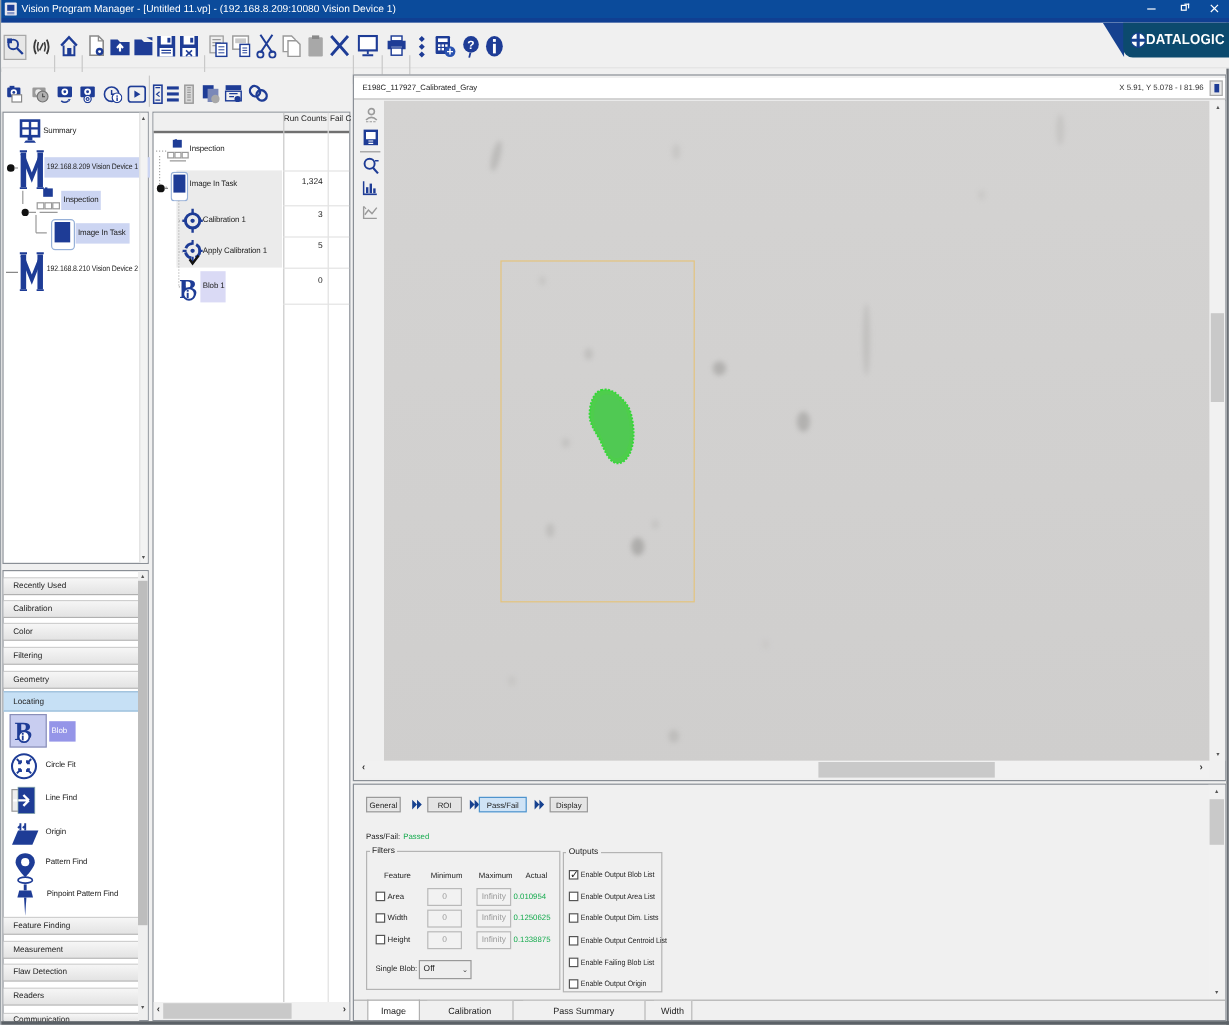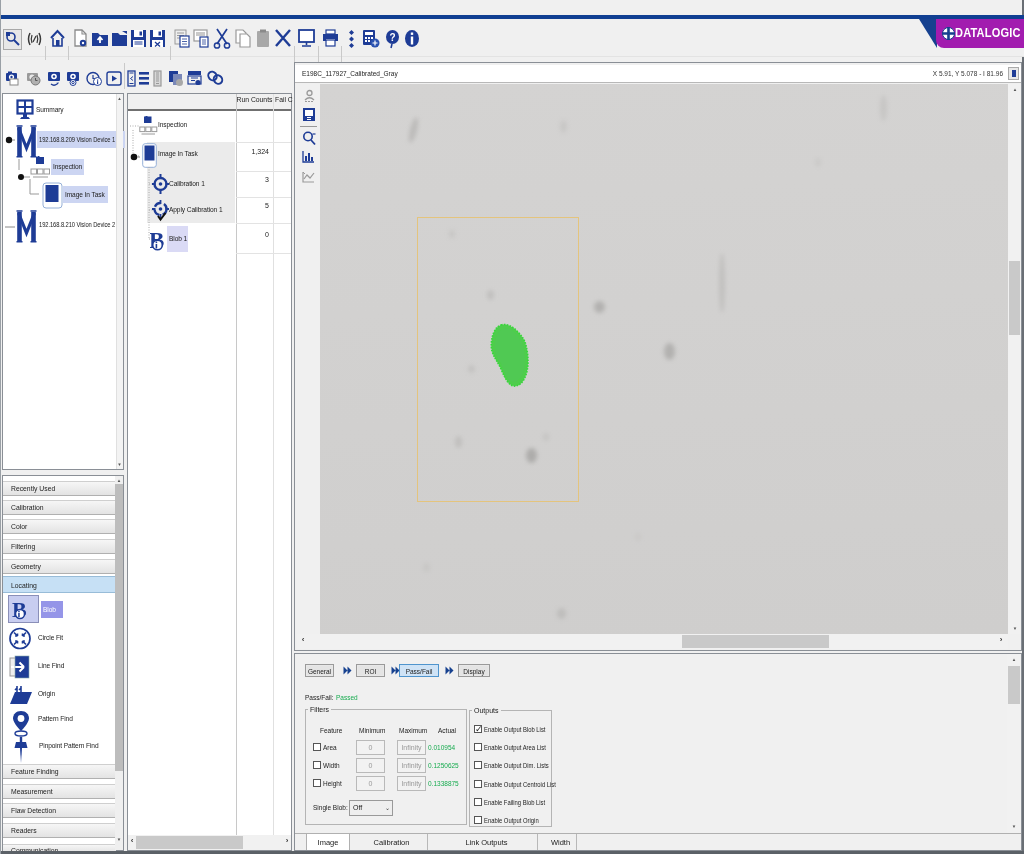--- a/index.html
+++ b/index.html
@@ -4,21 +4,21 @@
 <style>
 * { margin:0; padding:0; box-sizing:border-box; }
 html,body { width:1024px; height:854px; overflow:hidden; font-family:"Liberation Sans", sans-serif; }
 #win { position:absolute; left:0; top:0; width:1024px; height:854px; background:#f0f0f0; border-left:1px solid #9aa0a6; border-right:2px solid #6a6f75; }
 .abs { position:absolute; }
 
 #titlebar { left:0; top:0; width:1024px; height:15px; background:#0b4b9b; color:#fff; font-size:8.5px; line-height:15px; }
 #titleline { left:0; top:15px; width:1024px; height:4px; background:#103f92; }
 
 #toolbar1 { left:0; top:19px; width:1024px; height:38px; background:#f0f0f0; border-bottom:1px solid #e3e3e3; }
-#badge { left:935px; top:19px; width:89px; height:29px; background:#a21caf; border-radius:0 0 0 8px; }
+#badge { left:935px; top:19px; width:89px; height:29px; background:#0c4a6e; border-radius:0 0 0 8px; }
 #badgeslant { left:918px; top:19px; width:18px; height:29px; background:#16418f; clip-path:polygon(0 0, 100% 0, 100% 100%); }
 
 #toolbar2 { left:0; top:60px; width:291px; height:33px; background:#f0f0f0; }
 
 #treepanel { left:1px; top:93px; width:122px; height:377px; background:#fff; border:1px solid #8a8f96; }
 
 #toolspanel { left:1px; top:475px; width:122px; height:376px; background:#fff; border:1px solid #8a8f96; }
 
 #taskpanel { left:126px; top:93px; width:165px; height:758px; background:#fff; border:1px solid #8a8f96; }
 
@@ -47,20 +47,33 @@
 .fset legend { font-size:7px; color:#222; padding:0 2px; margin-left:2px; }
 .cb { width:8px; height:8px; background:#fff; border:1px solid #555; }
 .cbchk::after { content:"\2713"; position:absolute; left:0px; top:-2px; font-size:9px; color:#222; }
 .inp { width:29px; height:15px; background:#f2f2f2; border:1px solid #b9b9b9; font-size:7px; color:#9a9a9a; text-align:center; padding-top:3px; }
 .tab { top:180px; height:16px; background:#f0f0f0; border-right:1px solid #b8b8b8; font-size:7.5px; color:#222; text-align:center; padding-top:4px; }
 .tabsel { background:#fff; border:1px solid #b0b0b0; border-bottom:none; top:179px; height:17px; }
 </style>
 </head>
 <body>
 <div id="win">
+  <div class="abs" id="titlebar">
+    <span class="abs" style="left:3px;top:2px;width:10px;height:11px;background:#e8e8f0;border-radius:1px;">
+        <span class="abs" style="left:2px;top:2px;width:6px;height:5px;background:#1d3f97;"></span>
+        <span class="abs" style="left:2px;top:8px;width:6px;height:2px;background:#8898c8;"></span>
+      </span>
+    <span class="abs" style="left:17px;top:0;">Vision Program Manager - [Untitled 11.vp] - (192.168.8.209:10080 Vision Device 1)</span>
+    <span class="abs" style="left:955px;top:7px;width:7px;height:1px;background:#fff;"></span>
+    <span class="abs" style="left:983px;top:4px;width:5px;height:5px;border:1px solid #fff;"></span>
+    <span class="abs" style="left:986px;top:3px;width:4px;height:4px;border-top:1px solid #fff;border-right:1px solid #fff;"></span>
+    <svg class="abs" style="left:1007px;top:3px" width="8" height="8" viewBox="0 0 8 8">
+        <path d="M1 1 L7 7 M7 1 L1 7" stroke="#fff" stroke-width="1"></path>
+      </svg>
+  </div>
   <div class="abs" id="titleline"></div>
   <div class="abs" id="toolbar1">
     <div class="abs" style="left:2px;top:10px;width:19px;height:21px;background:#e7e7e7;border:1px solid #a8a8a8;"></div>
     <svg class="abs" style="left:4px;top:12px" width="17" height="17" viewBox="0 0 17 17">
         <circle cx="6" cy="6" r="4" fill="none" stroke="#1e3c96" stroke-width="1.6"></circle>
         <path d="M9 9 L14 14" stroke="#1e3c96" stroke-width="2"></path>
         <rect x="1" y="1" width="4" height="4" fill="#1e3c96"></rect>
       </svg>
     <svg class="abs" style="left:25px;top:11px" width="17" height="18" viewBox="0 0 17 18">
         <path d="M4 3 Q1 9 4 15 M13 3 Q16 9 13 15" stroke="#3a3a3a" stroke-width="1.5" fill="none"></path>
@@ -563,17 +576,17 @@
     <div class="abs lbl" style="left:189px;top:145px;transform:scaleX(0.9);transform-origin:0 50%;">Enable Failing Blob List</div>
     <div class="abs cb" style="left:179px;top:162px;"></div>
     <div class="abs lbl" style="left:189px;top:163px;transform:scaleX(0.9);transform-origin:0 50%;">Enable Output Origin</div>
     <div class="abs" style="left:712px;top:0px;width:14px;height:179px;background:#f1f1f1;"></div>
     <div class="abs arr" style="left:713px;top:3px;width:12px;">▲</div>
     <div class="abs arr" style="left:713px;top:170px;width:12px;">▼</div>
     <div class="abs" style="left:713px;top:12px;width:12px;height:38px;background:#c9c9c9;"></div>
     <div class="abs" style="left:0;top:179px;width:726px;height:17px;background:#f0f0f0;border-top:1px solid #b0b0b0;"></div>
     <div class="abs tab tabsel" style="left:11px;width:44px;">Image</div>
     <div class="abs tab" style="left:61px;width:72px;">Calibration</div>
-    <div class="abs tab" style="left:141px;width:102px;">Link Outputs</div>
+    <div class="abs tab" style="left:141px;width:102px;">Pass Summary</div>
     <div class="abs tab" style="left:250px;width:32px;">Width</div>
   </div>
   <div class="abs" id="bottombar"></div>
 </div>
 
 </body></html>

